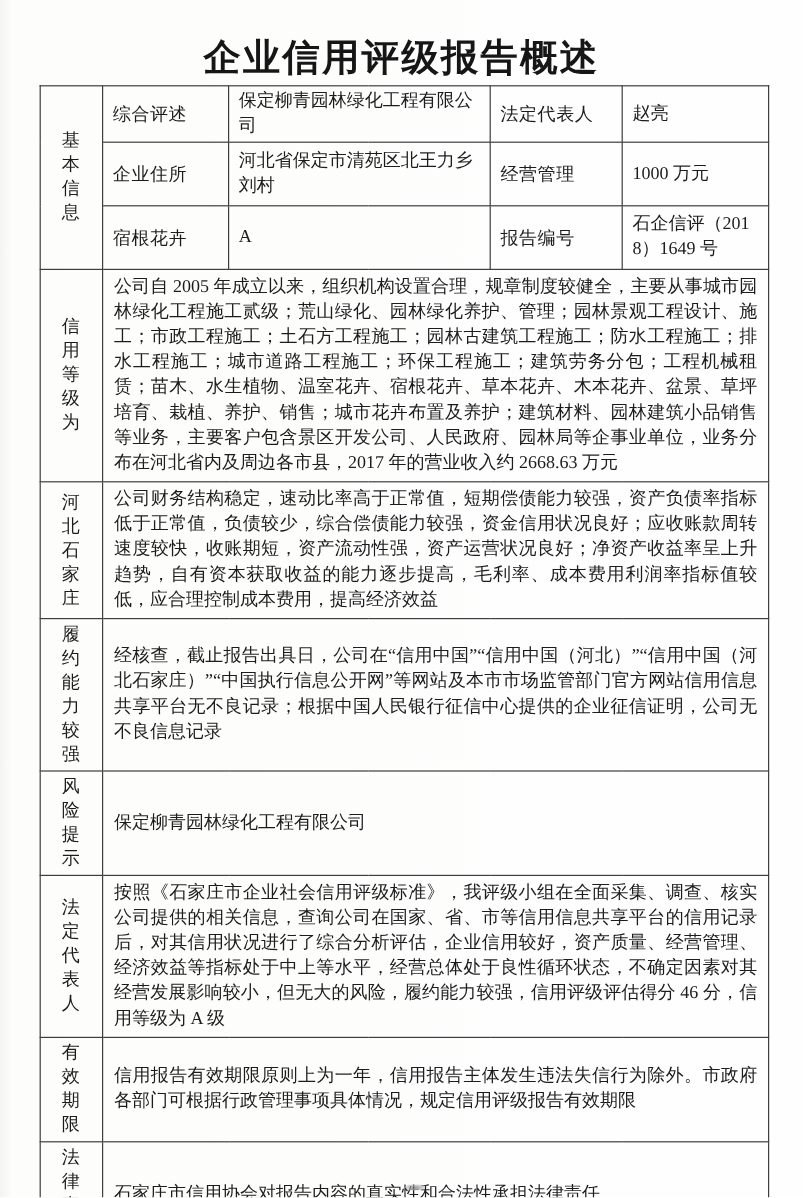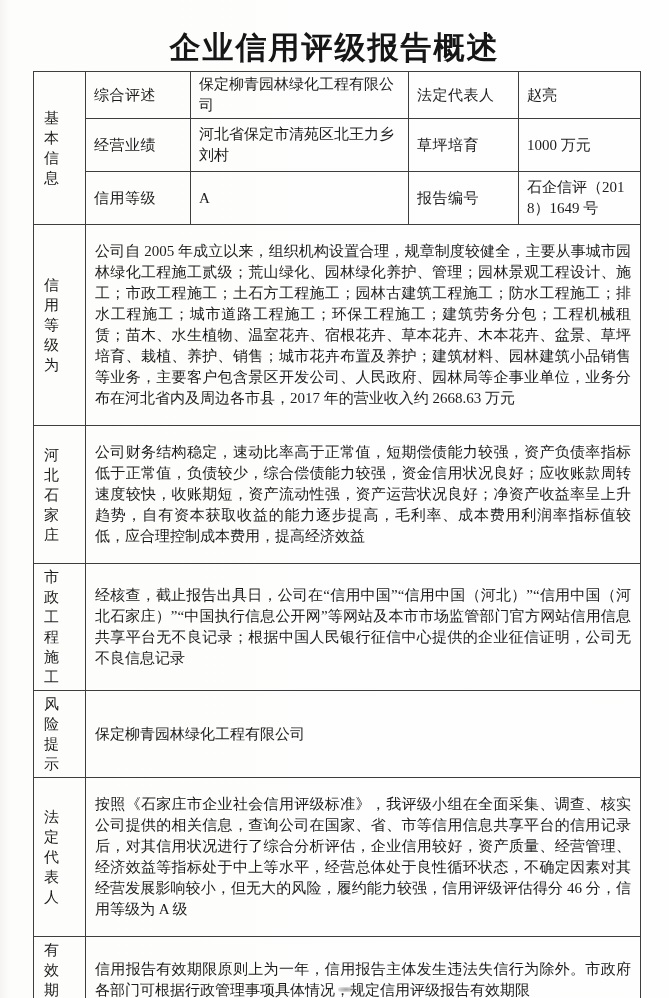--- a/index.html
+++ b/index.html
@@ -28,29 +28,29 @@
     border-collapse: collapse;
     table-layout: fixed;
   }
   td {
     border: 1px solid #3e3e3e;
     font-size: 15px;
     vertical-align: middle;
     word-break: break-all;
   }
   td.sec {
-    text-align: left;
+    text-align: center;
     line-height: 20px;
     padding: 3px 10px;
     letter-spacing: 1px;
   }
   td.lbl { padding: 2px 8px; letter-spacing: 0.5px; }
   td.val { padding: 2px 8px; line-height: 21px; }
   td.content {
-    padding: 16px 9px;
+    padding: 4px 9px;
     line-height: 21px;
     text-align: justify;
   }
   tr.r1 td { height: 31px; }
   tr.r2 td { height: 48px; }
   tr.r3 td { height: 48px; }
   .page-mark {
     position: absolute;
     left: 338px; top: 987px;
     width: 16px; height: 5px;
@@ -77,42 +77,42 @@
     </colgroup>
     <tbody>
       <tr class="r1">
         <td class="sec" rowspan="3">基本信息</td>
         <td class="lbl">综合评述</td>
         <td class="val" colspan="2">保定柳青园林绿化工程有限公司</td>
         <td class="lbl">法定代表人</td>
         <td class="val">赵亮</td>
       </tr>
       <tr class="r2">
-        <td class="lbl">经营业绩</td>
+        <td class="lbl">企业住所</td>
         <td class="val" colspan="2">河北省保定市清苑区北王力乡刘村</td>
-        <td class="lbl">草坪培育</td>
+        <td class="lbl">经营管理</td>
         <td class="val">1000 万元</td>
       </tr>
       <tr class="r3">
-        <td class="lbl">信用等级</td>
+        <td class="lbl">宿根花卉</td>
         <td class="val" colspan="2">A</td>
         <td class="lbl">报告编号</td>
         <td class="val">石企信评（2018）1649 号</td>
       </tr>
 
       <tr>
         <td class="sec">信用等级为</td>
         <td class="content" colspan="5">公司自 2005 年成立以来，组织机构设置合理，规章制度较健全，主要从事城市园林绿化工程施工贰级；荒山绿化、园林绿化养护、管理；园林景观工程设计、施工；市政工程施工；土石方工程施工；园林古建筑工程施工；防水工程施工；排水工程施工；城市道路工程施工；环保工程施工；建筑劳务分包；工程机械租赁；苗木、水生植物、温室花卉、宿根花卉、草本花卉、木本花卉、盆景、草坪培育、栽植、养护、销售；城市花卉布置及养护；建筑材料、园林建筑小品销售等业务，主要客户包含景区开发公司、人民政府、园林局等企事业单位，业务分布在河北省内及周边各市县，2017 年的营业收入约 2668.63 万元</td>
       </tr>
       <tr>
         <td class="sec">河北石家庄</td>
         <td class="content" colspan="5">公司财务结构稳定，速动比率高于正常值，短期偿债能力较强，资产负债率指标低于正常值，负债较少，综合偿债能力较强，资金信用状况良好；应收账款周转速度较快，收账期短，资产流动性强，资产运营状况良好；净资产收益率呈上升趋势，自有资本获取收益的能力逐步提高，毛利率、成本费用利润率指标值较低，应合理控制成本费用，提高经济效益</td>
       </tr>
       <tr>
-        <td class="sec">市政工程施工</td>
+        <td class="sec">履约能力较强</td>
         <td class="content" colspan="5">经核查，截止报告出具日，公司在“信用中国”“信用中国（河北）”“信用中国（河北石家庄）”“中国执行信息公开网”等网站及本市市场监管部门官方网站信用信息共享平台无不良记录；根据中国人民银行征信中心提供的企业征信证明，公司无不良信息记录</td>
       </tr>
       <tr>
         <td class="sec">风险提示</td>
         <td class="content" colspan="5">保定柳青园林绿化工程有限公司</td>
       </tr>
       <tr>
         <td class="sec">法定代表人</td>
         <td class="content" colspan="5">按照《石家庄市企业社会信用评级标准》，我评级小组在全面采集、调查、核实公司提供的相关信息，查询公司在国家、省、市等信用信息共享平台的信用记录后，对其信用状况进行了综合分析评估，企业信用较好，资产质量、经营管理、经济效益等指标处于中上等水平，经营总体处于良性循环状态，不确定因素对其经营发展影响较小，但无大的风险，履约能力较强，信用评级评估得分 46 分，信用等级为 A 级</td>
       </tr>

